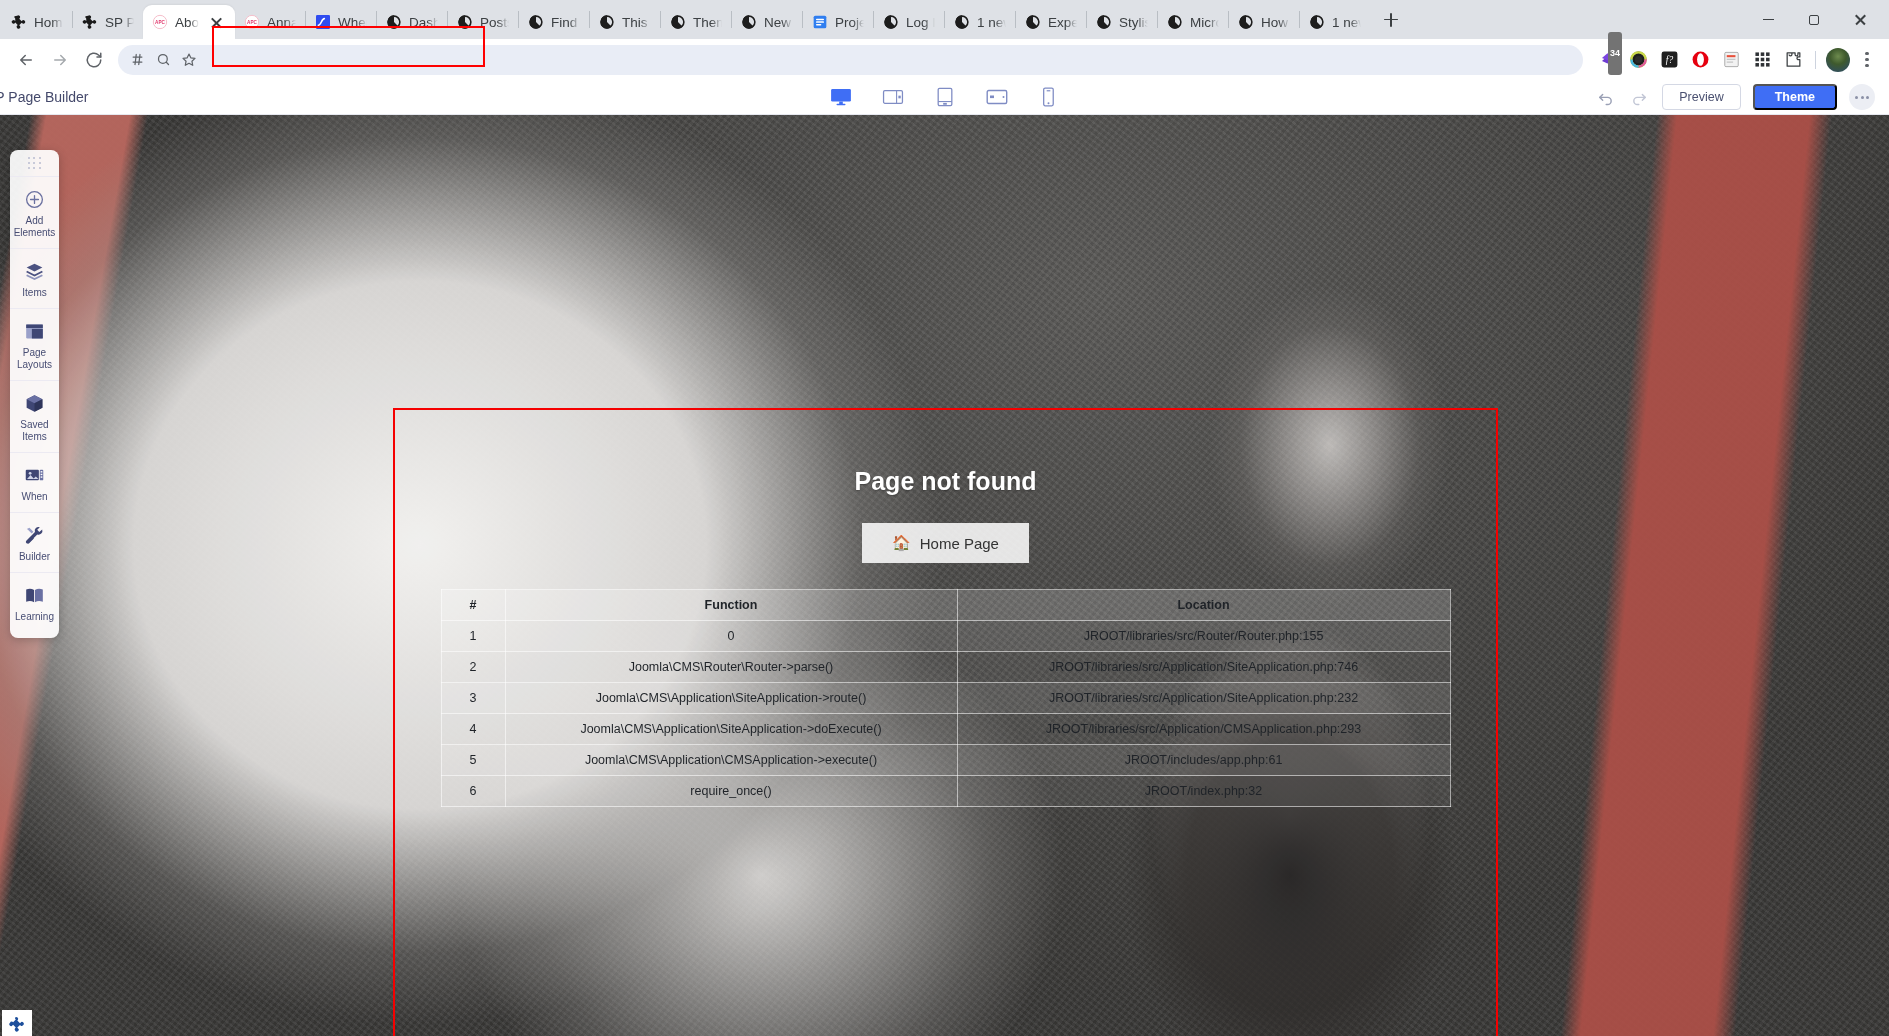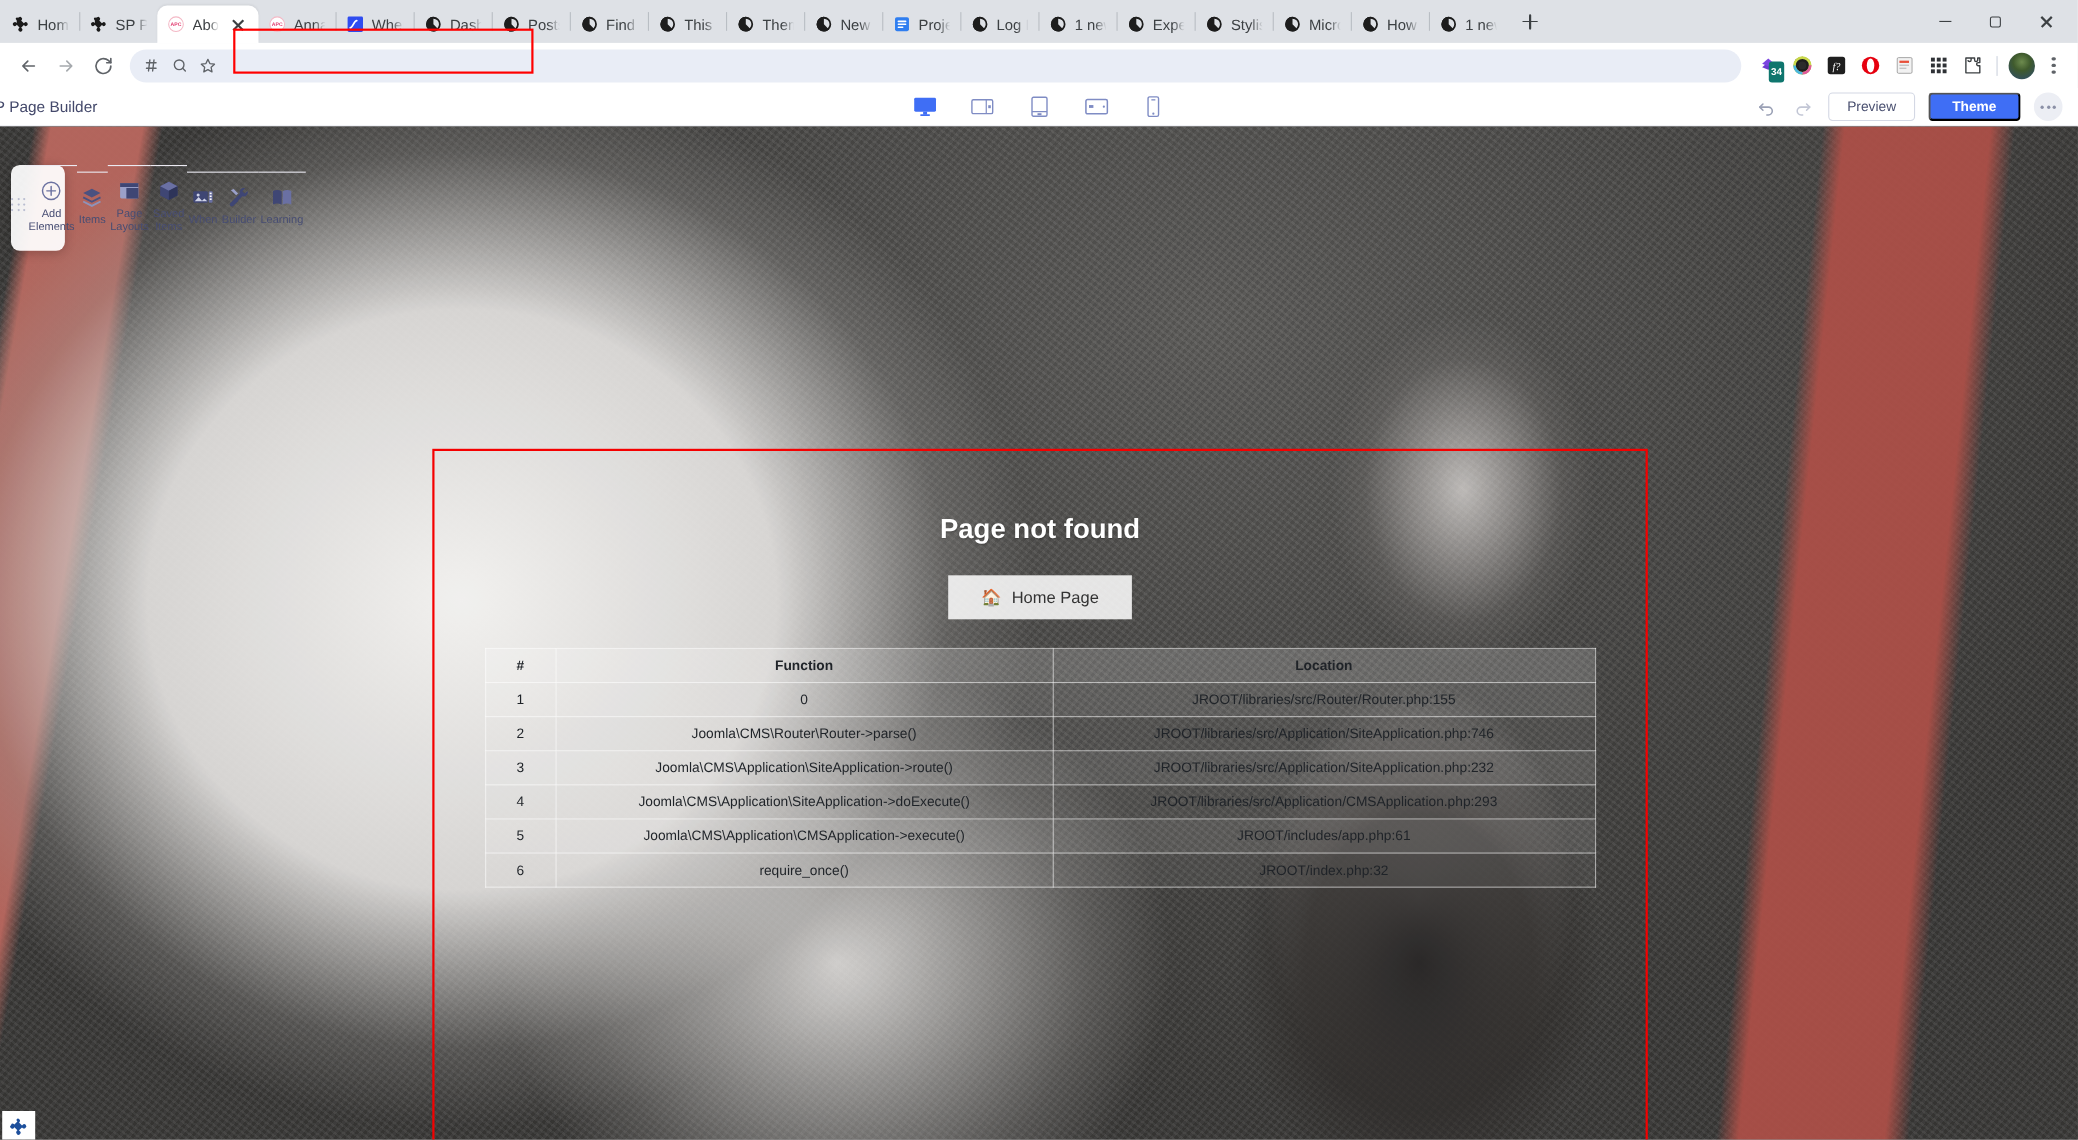--- a/index.html
+++ b/index.html
@@ -78,22 +78,22 @@
   }
   .omni-url { flex:1; }
   .omni-icon { width:18px; height:18px; display:flex; align-items:center; justify-content:center; color:#5f6368; }
   .url-highlight {
     position: absolute; left: 94px; top: -19px; width: 273px; height: 41px;
     border: 2.5px solid #f00; pointer-events: none;
   }
   .ext-row { display:flex; align-items:center; gap:3px; }
   .ext { width: 28px; height: 28px; display:flex; align-items:center; justify-content:center; position:relative; }
   .ext-badge {
-    position:absolute; right:-1px; bottom:-1px; background:#0f766e; color:#fff;
-    font-size:9px; line-height:11px; border-radius:3px; padding:4px 2px; font-weight:bold;
+    position:absolute; right:-1px; bottom:-1px; background:#737373; color:#fff;
+    font-size:9px; line-height:11px; border-radius:3px; padding:16px 2px; font-weight:bold;
   }
   .avatar { width:24px; height:24px; border-radius:50%; overflow:hidden;
     background: radial-gradient(circle at 50% 35%, #6d8b4e 0%, #3f5a2d 40%, #2b4a6f 100%); }
   .kebab { width:24px; height:24px; display:flex; flex-direction:column; align-items:center; justify-content:center; gap:3px; }
   .kebab i { width:3.2px; height:3.2px; background:#5f6368; border-radius:50%; display:block; }
   .vsep { width:1px; height:18px; background:#cdd3de; margin:0 5px; }
 
   
   .appbar {
     height: 35px; background: #fff; display: flex; align-items: center;
@@ -192,21 +192,21 @@
   .cs-body tr:nth-child(odd) td { background: rgba(255,255,255,.12); }
   .cs-body tr:nth-child(even) td { background: rgba(255,255,255,.06); }
   .col-num { width: 64px; }
   .col-fn { width: 452px; }
 
   
   .sidebar {
     position: absolute; left: 10px; top: 35px; width: 49px;
     background: rgba(255,255,255,.93); border-radius: 8px;
     box-shadow: 0 2px 10px rgba(0,0,0,.22);
-    display: flex; flex-direction: row; align-items: center;
+    display: flex; flex-direction: column; align-items: center;
     padding-bottom: 6px;
   }
   .sb-grip { height: 26px; display:flex; align-items:center; justify-content:center; width:100%; }
   .grip-dots { display:grid; grid-template-columns:repeat(3,3px); gap:2.5px; }
   .grip-dots i { width:2.4px;height:2.4px;background:#b9bdd0;border-radius:50%;display:block; }
   .sb-item {
     width: 100%; border-top: 1px solid #eceaf2; padding: 11px 2px 9px;
     display:flex; flex-direction:column; align-items:center; gap:5px;
     color:#474d73; font-size: 10px; line-height: 12px; text-align:center;
   }

